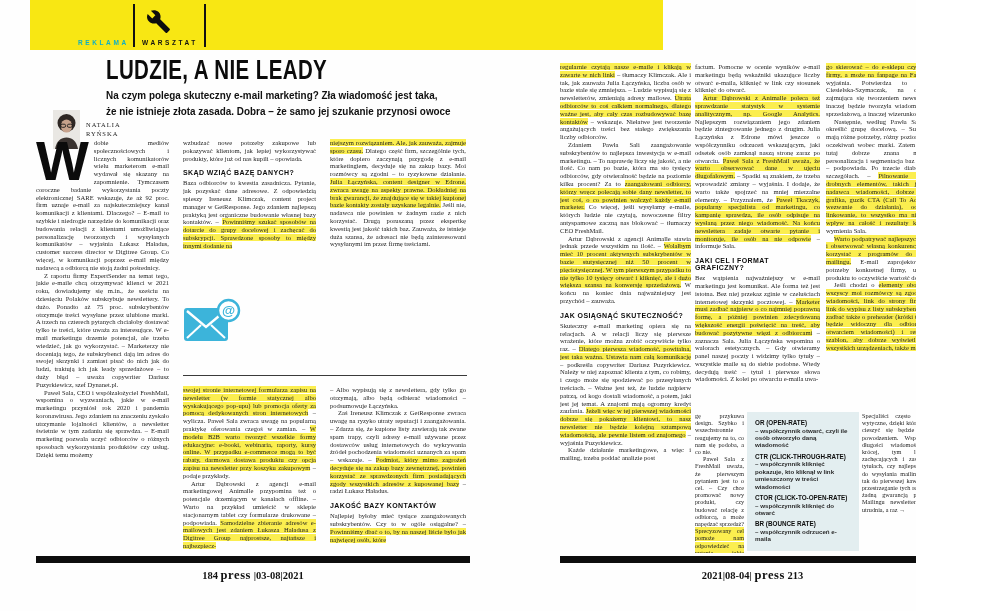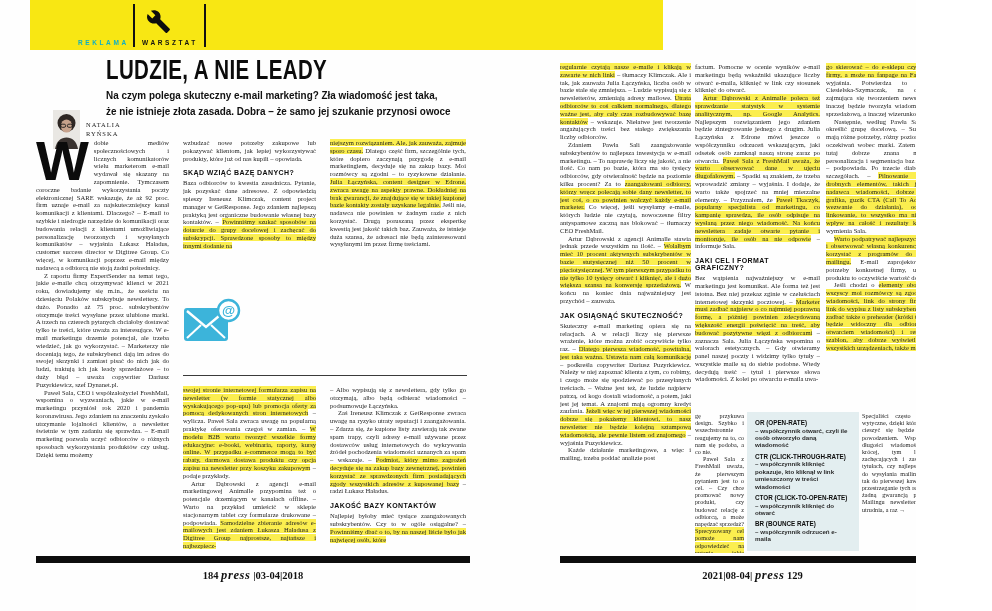--- a/index.html
+++ b/index.html
@@ -65,21 +65,21 @@
   .def-term{font:bold 6.3px/7.6px "Liberation Sans",sans-serif;color:#0d0d0d;}
   .def-text{font:bold 6.2px/7.4px "Liberation Sans",sans-serif;color:#2b2b2b;margin-bottom:4px;}
 
   
   .bar{background:#0d0d0d;height:7px;}
   .bar-left{left:36px;top:556px;width:434px;}
   .bar-right{left:560px;top:556px;width:385px;}
   .footer{font:bold 10.5px "Liberation Serif",serif;color:#111;text-align:center;white-space:nowrap;}
   .footer-left{left:36px;top:568px;width:434px;}
   .footer-right{left:560px;top:568px;width:385px;}
-  .press-logo{font-weight:900;font-size:12.5px;letter-spacing:.6px;font-style:italic;}
+  .press-logo{font-weight:900;font-size:12.5px;letter-spacing:.6px;}
 </style>
 </head>
 <body>
 
 <div id="canvas">
 
   <div class="abs banner">
     <div class="abs banner-label lbl-reklama">REKLAMA</div>
     <div class="abs bdiv bdiv1"></div>
     <div class="abs wrench">
@@ -193,21 +193,21 @@
         <div class="def-term">BR (BOUNCE RATE)</div>
         <div class="def-text">– współczynnik odrzuceń e-maila</div>
       </div>
     </div>
 
   <div class="abs bar bar-left"></div>
   <div class="abs bar bar-right"></div>
   <div class="abs footer footer-left">
     <span>184</span>
     <span class="press-logo">press</span>
-    <span>|03-04|2018</span>
+    <span>|03-08|2021</span>
   </div>
   <div class="abs footer footer-right">
     <span>2021|08-04|</span>
     <span class="press-logo">press</span>
-    <span>129</span>
+    <span>213</span>
   </div>
 
 </div>
 
 </body></html>

